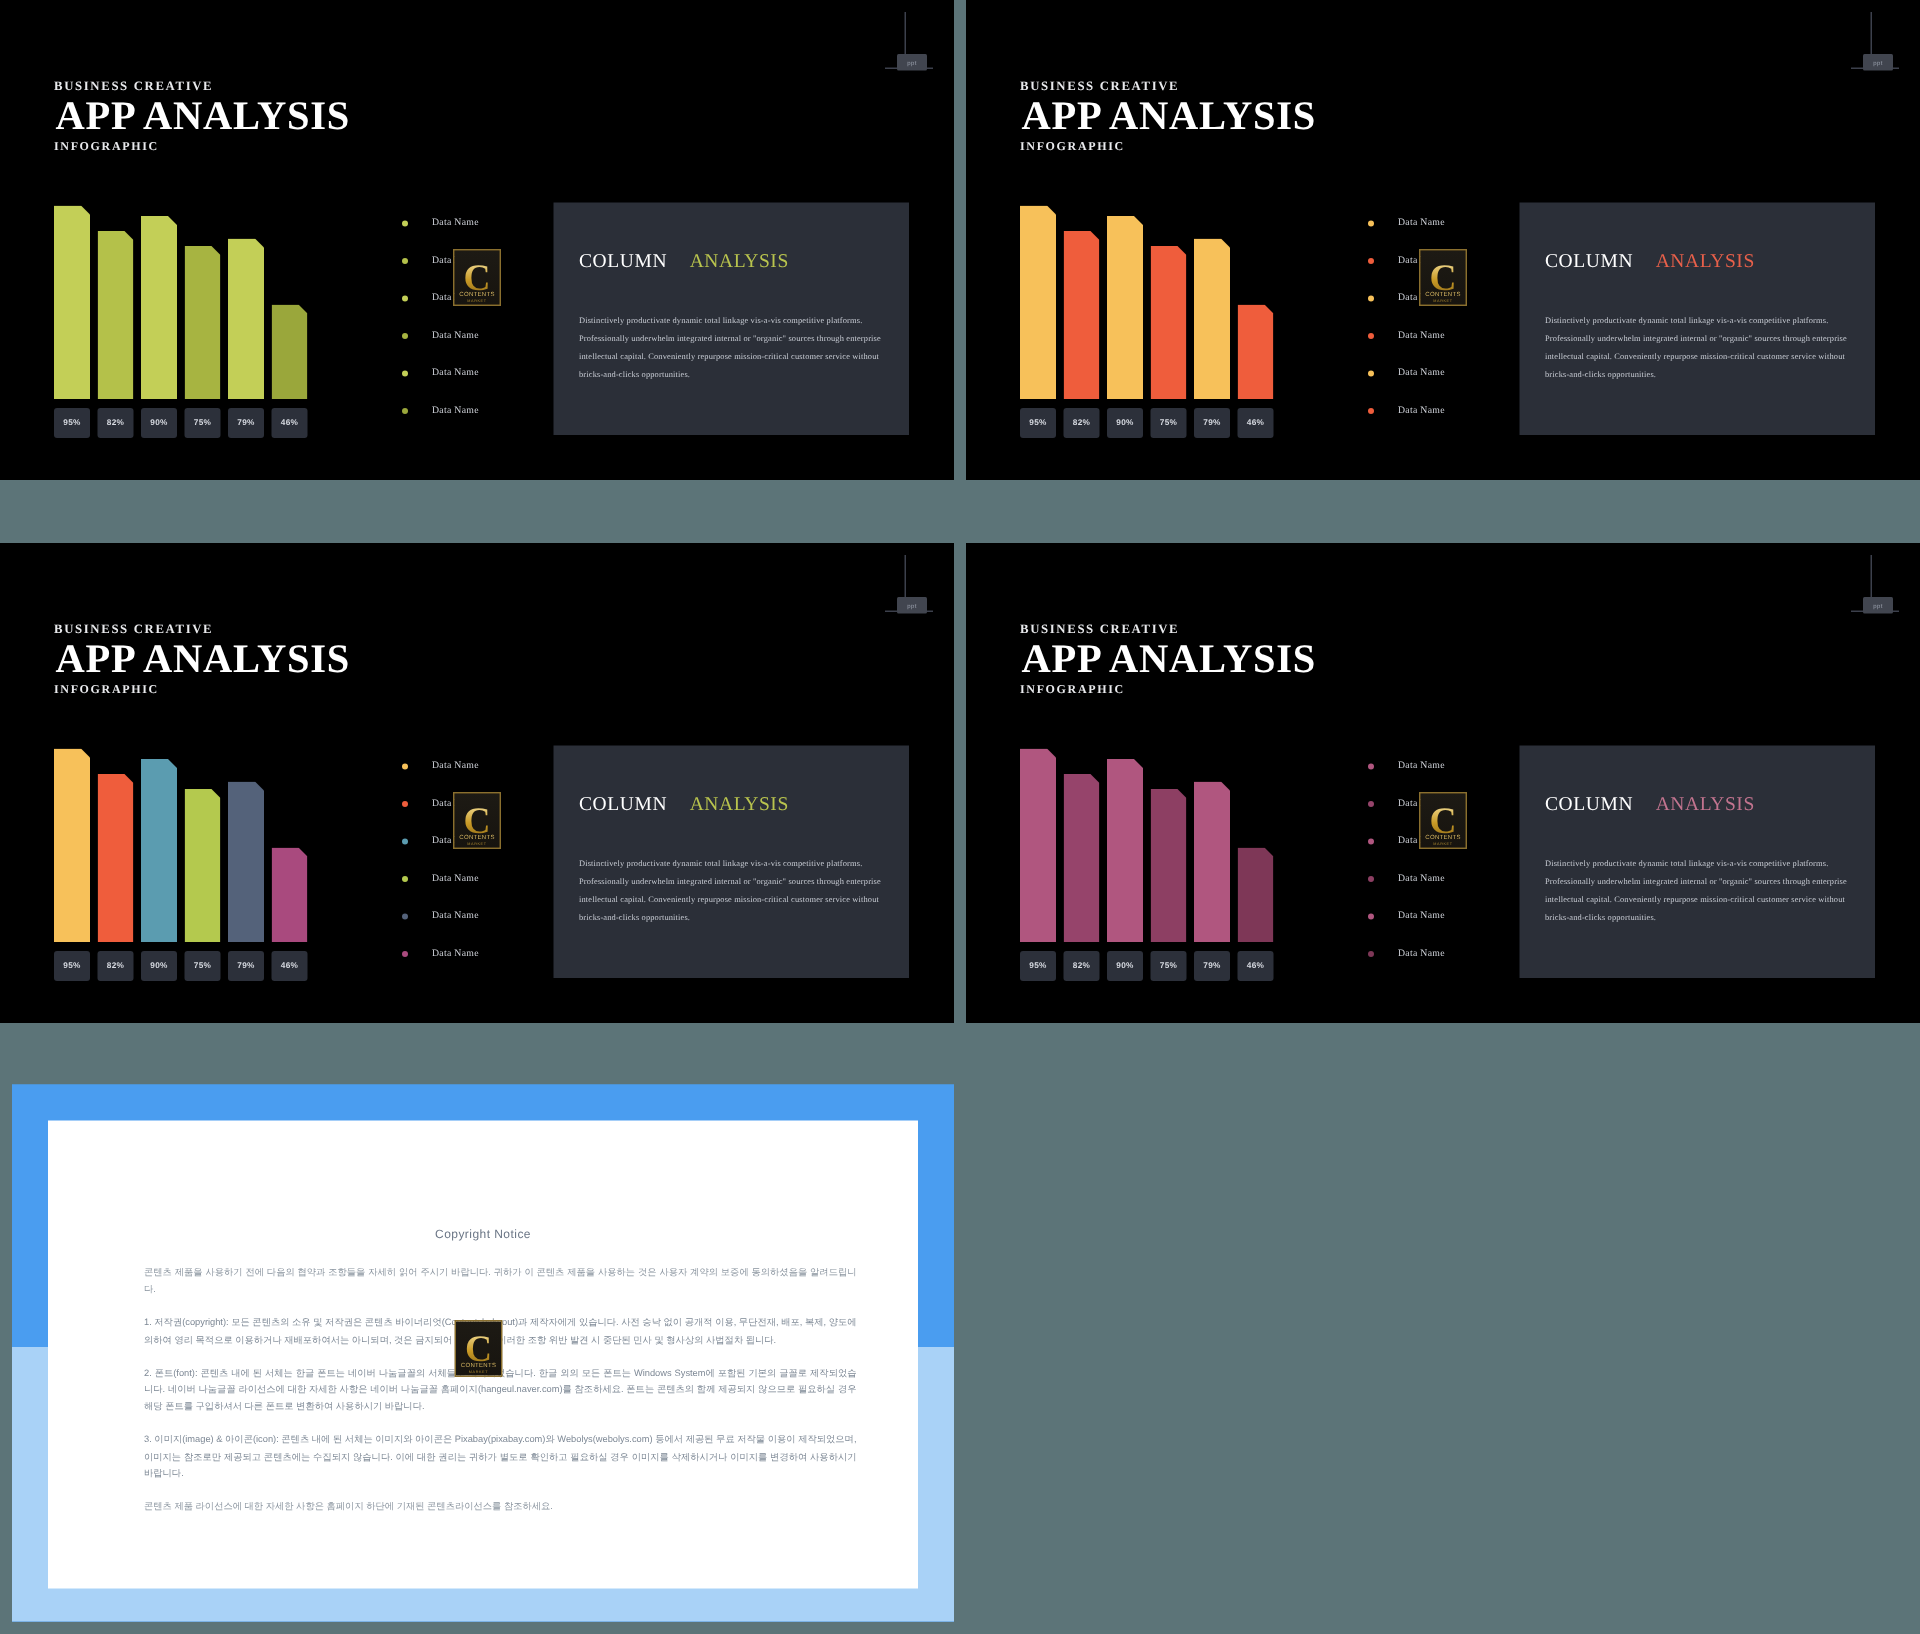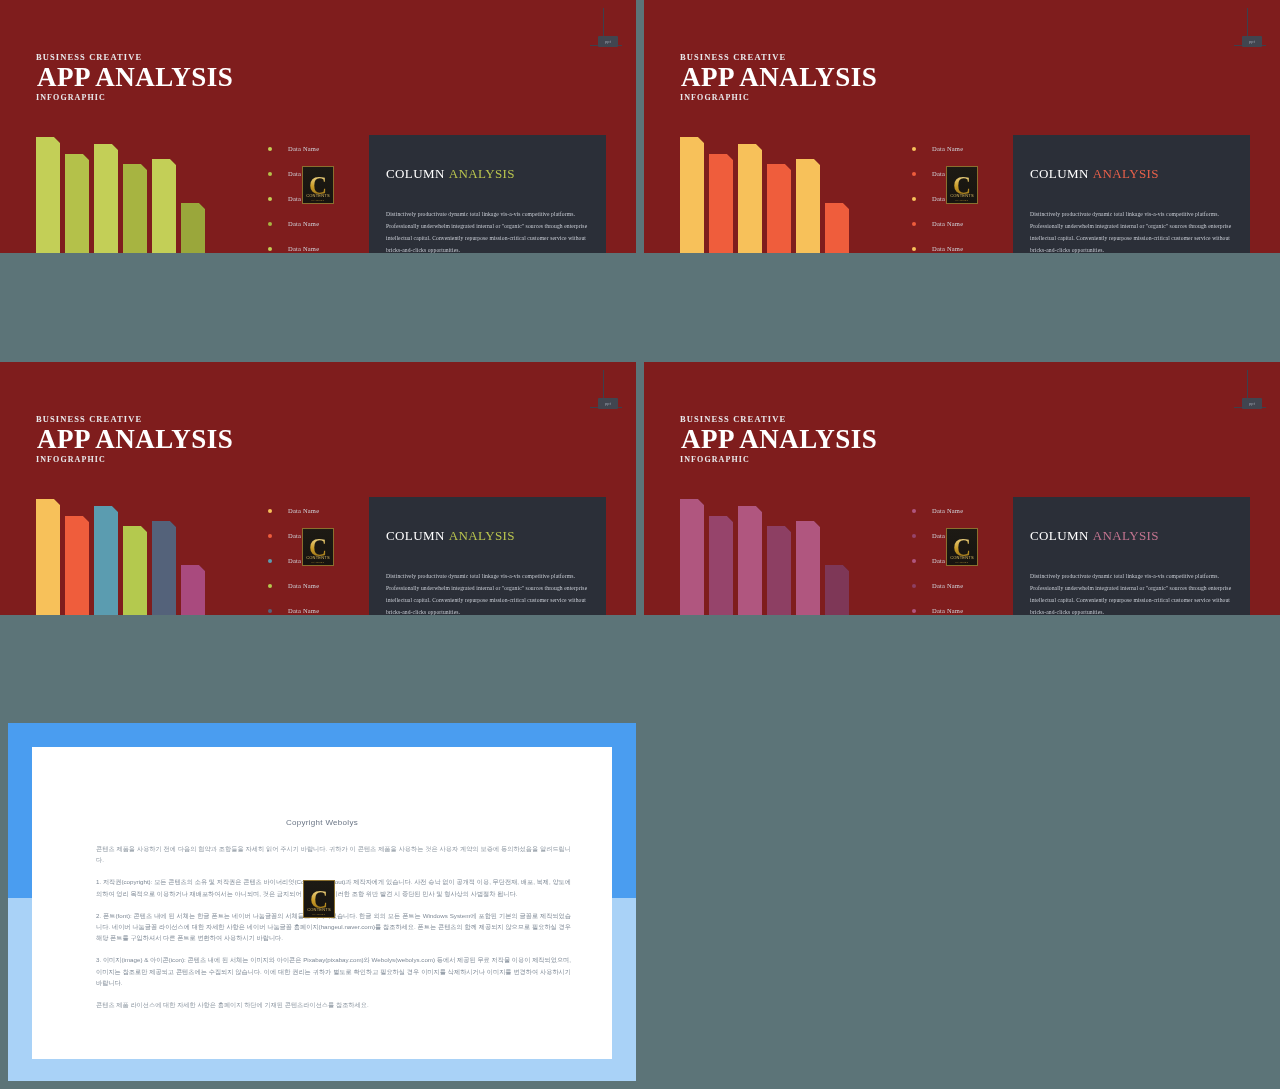--- a/index.html
+++ b/index.html
@@ -7,22 +7,22 @@
     width: 1280px; height: 1089px;
     background: #5c7478;
     font-family: "Liberation Sans", sans-serif;
     overflow: hidden;
   }
   .stage { position: relative; width: 1280px; height: 1089px; background: #5c7478; }
 
   
   .slide {
     position: absolute;
-    width: 636px; height: 253px;
-    background: #7f1d1d;
+    width: 636px; height: 320px;
+    background: #000000;
     overflow: hidden;
   }
   .slide.p1 { left: 0;   top: 0; }
   .slide.p2 { left: 644px; top: 0; }
   .slide.p3 { left: 0;   top: 362px; }
   .slide.p4 { left: 644px; top: 362px; }
 
   .corner-mark {
     position: absolute; right: 14px; top: 8px;
     width: 32px; height: 44px;
@@ -118,21 +118,21 @@
   .textpanel {
     position: absolute; left: 369px; top: 135px;
     width: 237px; height: 155px;
     background: #2b2f38;
   }
   .tp-head {
     position: absolute; left: 17px; top: 31px;
     font-family: "Liberation Serif", serif;
     font-size: 13px; letter-spacing: .4px; color: #ffffff;
   }
-  .tp-head .accent { margin-left: 4px; }
+  .tp-head .accent { margin-left: 15px; }
   .tp-body {
     position: absolute; left: 17px; top: 73px; width: 206px;
     font-family: "Liberation Serif", serif;
     font-size: 5.6px; line-height: 12px; color: #c8ccd4;
     letter-spacing: .1px;
   }
 
   
   .watermark {
     position: absolute;
@@ -506,21 +506,21 @@
           <span class="wm-sub">CONTENTS</span>
           <span class="wm-sub2">MARKET</span>
         </div>
       </div>
     </div>
 
   <div class="doc-outer">
     <div class="doc-blue"></div>
     <div class="doc-light"></div>
     <div class="doc-page">
-      <div class="doc-subtitle">Copyright Webolys</div>
+      <div class="doc-subtitle">Copyright Notice</div>
       <div class="doc-body">
         <div class="doc-para lead">콘텐츠 제품을 사용하기 전에 다음의 협약과 조항들을 자세히 읽어 주시기 바랍니다. 귀하가 이 콘텐츠 제품을 사용하는 것은 사용자 계약의 보증에 동의하셨음을 알려드립니다.</div>
         <div class="doc-para">1. 저작권(copyright): 모든 콘텐츠의 소유 및 저작권은 콘텐츠 바이너리엇(Contentsbakeout)과 제작자에게 있습니다. 사전 승낙 없이 공개적 이용, 무단전재, 배포, 복제, 양도에 의하여 영리 목적으로 이용하거나 재배포하여서는 아니되며, 것은 금지되어 있습니다. 이러한 조항 위반 발견 시 중단된 민사 및 형사상의 사법절차 됩니다.</div>
         <div class="doc-para">2. 폰트(font): 콘텐츠 내에 된 서체는 한글 폰트는 네이버 나눔글꼴의 서체들로 제작되었습니다. 한글 외의 모든 폰트는 Windows System에 포함된 기본의 글꼴로 제작되었습니다. 네이버 나눔글꼴 라이선스에 대한 자세한 사항은 네이버 나눔글꼴 홈페이지(hangeul.naver.com)를 참조하세요. 폰트는 콘텐츠의 함께 제공되지 않으므로 필요하실 경우 해당 폰트를 구입하셔서 다른 폰트로 변환하여 사용하시기 바랍니다.</div>
         <div class="doc-para">3. 이미지(image) &amp; 아이콘(icon): 콘텐츠 내에 된 서체는 이미지와 아이콘은 Pixabay(pixabay.com)와 Webolys(webolys.com) 등에서 제공된 무료 저작물 이용이 제작되었으며, 이미지는 참조로만 제공되고 콘텐츠에는 수집되지 않습니다. 이에 대한 권리는 귀하가 별도로 확인하고 필요하실 경우 이미지를 삭제하시거나 이미지를 변경하여 사용하시기 바랍니다.</div>
         <div class="doc-para lead">콘텐츠 제품 라이선스에 대한 자세한 사항은 홈페이지 하단에 기재된 콘텐츠라이선스를 참조하세요.</div>
       </div>
     </div>
   </div>
 

